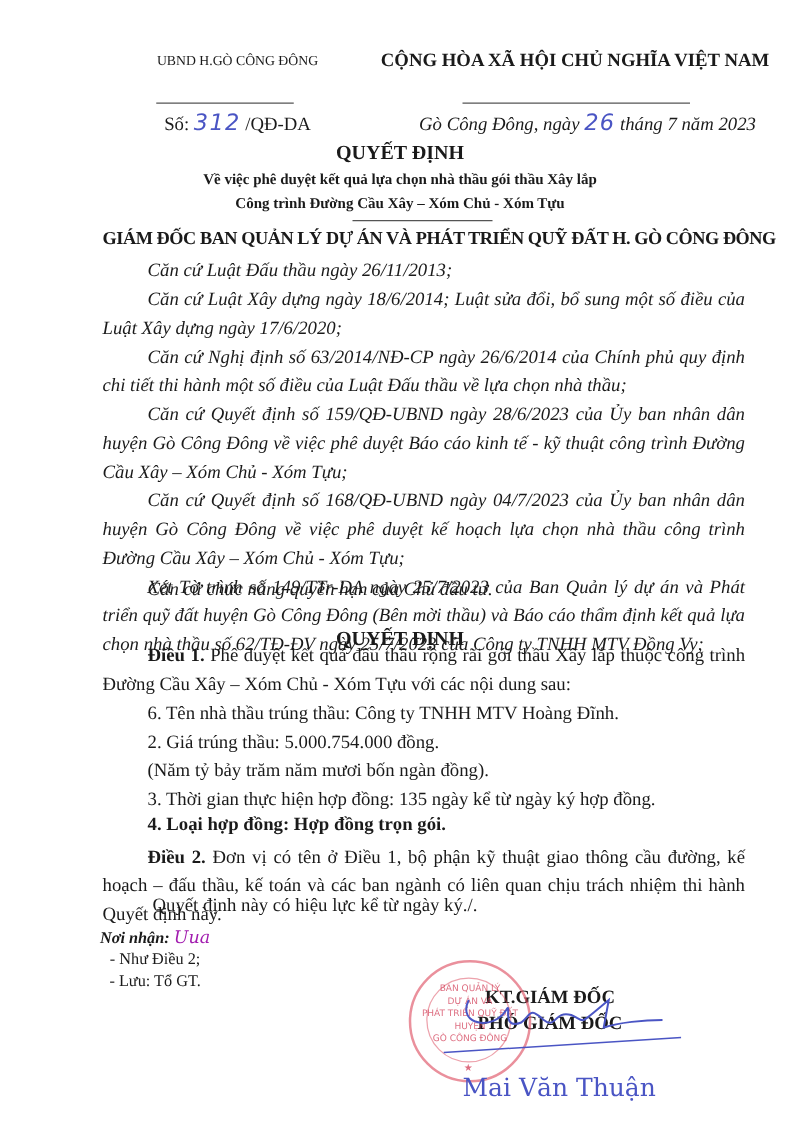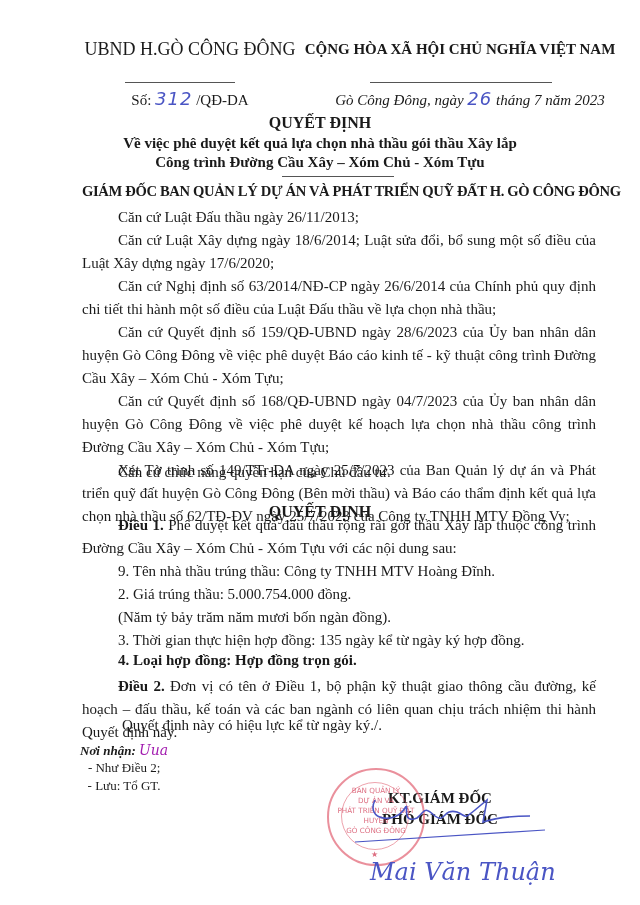--- a/index.html
+++ b/index.html
@@ -11,59 +11,59 @@
   .abs { position: absolute; }
   .center { text-align: center; }
   .bold { font-weight: bold; }
   .hand { font-family: "DejaVu Serif", serif; font-style: italic; color: #a21caf; }
   .rule { position: absolute; height: 1px; background: #555; }
 
   
   #hdr-left { left: 60px; top: 40px; width: 260px; }
   #hdr-right { left: 280px; top: 40px; width: 360px; }
   .hline { line-height: 19px; }
-  #hdr-left .l1 { font-size: 18px; }
+  #hdr-left .l1 { font-size: 11px; }
   #hdr-left .l2 { font-size: 14.5px; font-weight: bold; }
   #hdr-right .l1 { font-size: 15px; font-weight: bold; }
   #hdr-right .l2 { font-size: 15px; font-weight: bold; }
 
   #so-line { left: 60px; top: 88px; width: 260px; font-size: 15px; }
   #date-line { left: 300px; top: 88px; width: 340px; font-size: 15px; font-style: italic; }
   .hand-num { font-family: "DejaVu Sans", sans-serif; font-style: italic; color: #4a55c4; font-size: 18px; letter-spacing: 1px; }
 
   #title-block { left: 60px; top: 112px; width: 520px; }
   #title-main { font-size: 16px; font-weight: bold; line-height: 22px; }
-  #title-sub1, #title-sub2 { font-size: 15px; font-weight: bold; line-height: 19px; }
+  #title-sub1, #title-sub2 { font-size: 12px; font-weight: bold; line-height: 19px; }
 
   #authority { left: 82px; top: 183px; width: 520px; font-size: 14.6px; font-weight: bold; letter-spacing: -0.35px; white-space: nowrap; }
 
   .para { position: absolute; left: 82px; width: 514px; font-size: 15px; line-height: 23px; text-align: justify; }
   .para .indent { display: inline-block; width: 36px; }
-  .it { }
+  .it { font-style: italic; }
 
   #decision-title { left: 60px; top: 488px; width: 520px; font-size: 16px; font-weight: bold; }
 
   .item { position: absolute; left: 118px; font-size: 15px; line-height: 23px; white-space: nowrap; }
 
   #noi-nhan { left: 80px; top: 742px; font-size: 13px; }
   #noi-nhan .nn-title { font-weight: bold; font-style: italic; }
   .nn-item { font-size: 13px; line-height: 18px; text-align: center; }
 
   #sign-block { left: 330px; top: 740px; width: 220px; margin-top: 48px; }
   #sign-block .s1, #sign-block .s2 { font-size: 15px; font-weight: bold; line-height: 21px; }
 
   #stamp { left: 327px; top: 768px; width: 94px; height: 94px; border-radius: 50%;
     border: 2px solid rgba(220,70,90,0.6); }
   #stamp-inner { position: absolute; left: 12px; top: 12px; width: 66px; height: 66px; border-radius: 50%;
     border: 1px solid rgba(220,70,90,0.5); }
   #stamp-text { position: absolute; left: 6px; top: 16px; width: 82px; font-family: "DejaVu Sans", sans-serif;
     font-size: 7.2px; line-height: 10px; color: rgba(210,60,85,0.75); text-align: center; }
   #stamp-star { position: absolute; left: 42px; top: 80px; font-size: 8px; color: rgba(210,60,85,0.75); }
 
-  #sig-name { left: 370px; top: 858px; font-size: 24px; font-style: italic; font-family: "DejaVu Serif", serif; color: #4a55c4; }
+  #sig-name { left: 370px; top: 858px; font-size: 20px; font-family: "DejaVu Serif", serif; color: #4a55c4; }
 </style>
 </head>
 <body>
 
 <div id="hdr-left" class="abs center">
   <div class="hline l1">UBND H.GÒ CÔNG ĐÔNG</div>
 </div>
 <div class="rule" style="left:125px; top:82px; width:110px;"></div>
 
 <div id="hdr-right" class="abs center">
@@ -102,21 +102,21 @@
 <style>
   
   .para:nth-of-type(1) {}
 </style>
 
 <div class="para it" style="top:461px;" id="p-last"><span class="indent"></span><span>Căn cứ chức năng quyền hạn của Chủ đầu tư.</span></div>
 
 <div id="decision-title" class="abs center">QUYẾT ĐỊNH</div>
 
 <div class="para" style="top:514px;"><span class="indent"></span><span class="bold">Điều 1.</span> <span>Phê duyệt kết quả đấu thầu rộng rãi gói thầu Xây lắp thuộc công trình Đường Cầu Xây – Xóm Chủ - Xóm Tựu với các nội dung sau:</span></div>
-<div class="item" style="top:560px;">9. Tên nhà thầu trúng thầu: Công ty TNHH MTV Hoàng Đĩnh.</div>
+<div class="item" style="top:560px;">6. Tên nhà thầu trúng thầu: Công ty TNHH MTV Hoàng Đĩnh.</div>
 <div class="item" style="top:583px;">2. Giá trúng thầu: 5.000.754.000 đồng.</div>
 <div class="item" style="top:606px;">(Năm tỷ bảy trăm năm mươi bốn ngàn đồng).</div>
 <div class="item" style="top:629px;">3. Thời gian thực hiện hợp đồng: 135 ngày kể từ ngày ký hợp đồng.</div>
 <div class="item" style="top:649px;font-weight:bold;">4. Loại hợp đồng: Hợp đồng trọn gói.</div>
 
 <div class="para" style="top:675px;"><span class="indent"></span><span class="bold">Điều 2.</span> <span>Đơn vị có tên ở Điều 1, bộ phận kỹ thuật giao thông cầu đường, kế hoạch – đấu thầu, kế toán và các ban ngành có liên quan chịu trách nhiệm thi hành Quyết định này.</span></div>
 
 <div class="item" style="left:122px; top:714px;">Quyết định này có hiệu lực kể từ ngày ký./.</div>
 
 <div id="noi-nhan" class="abs">

